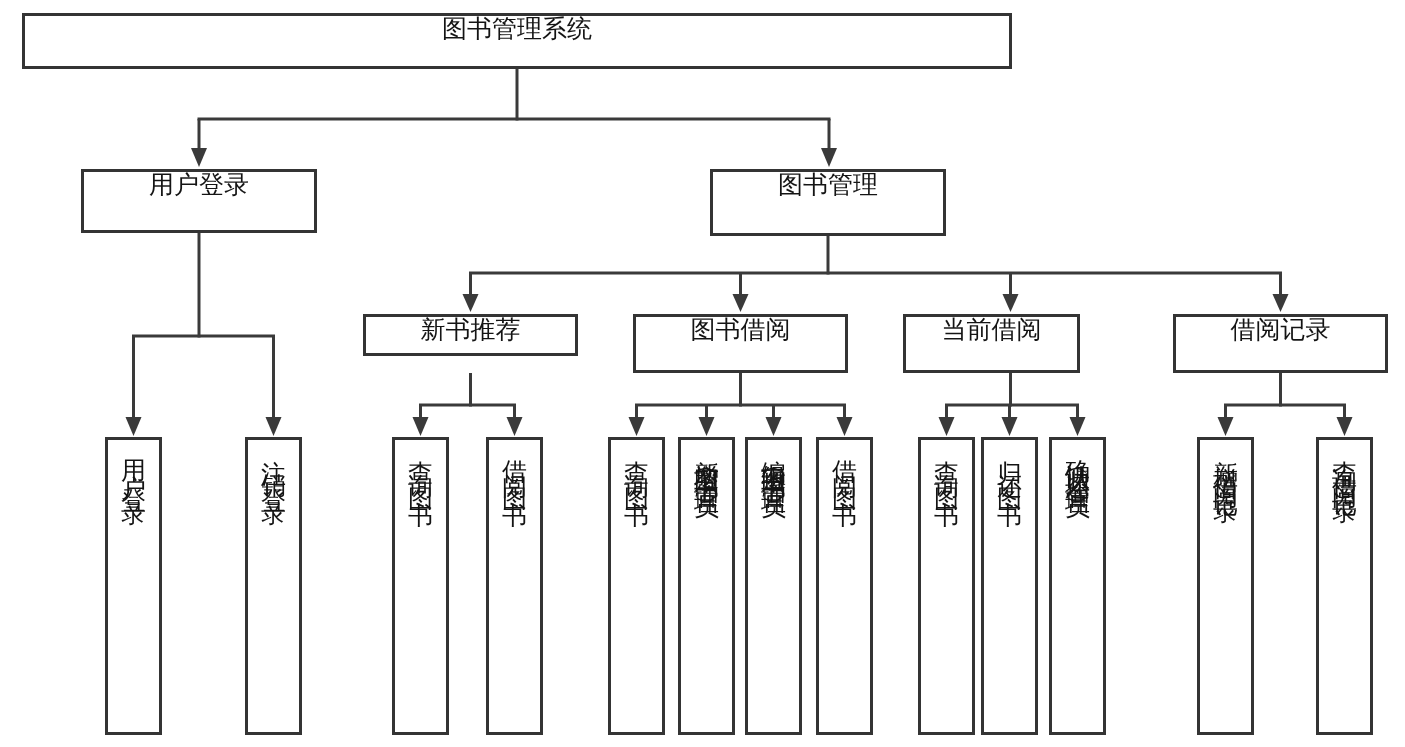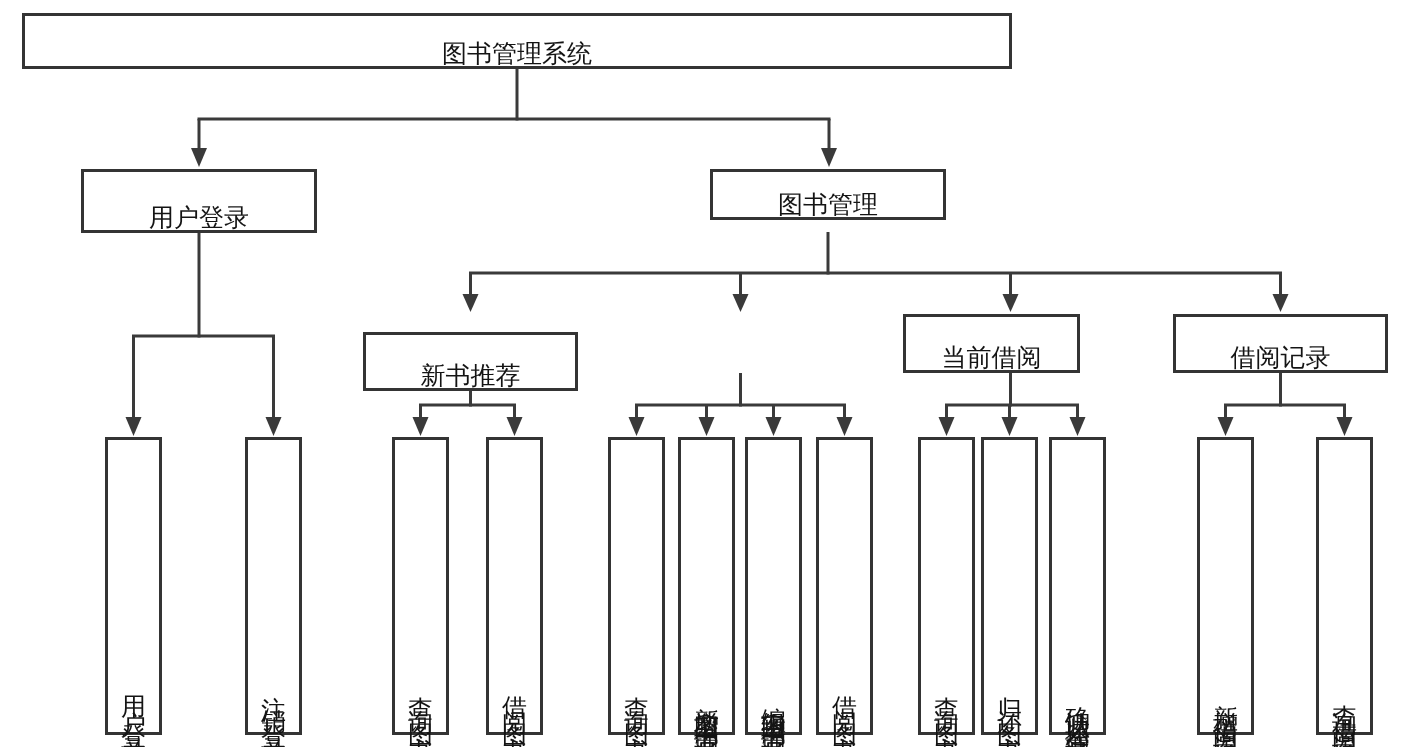--- a/index.html
+++ b/index.html
@@ -15,21 +15,21 @@
     position: absolute;
     left: 0; top: 0;
     width: 1405px; height: 747px;
   }
   .node {
     position: absolute;
     box-sizing: border-box;
     background: #ffffff;
     border: 3px solid #343434;
     display: flex;
-    align-items: flex-end;
+    align-items: flex-start;
     justify-content: center;
     color: #141414;
     font-size: 25px;
     line-height: 1;
     white-space: nowrap;
   }
   .leaf span {
     writing-mode: vertical-rl;
     text-orientation: mixed;
     white-space: normal;
@@ -114,26 +114,29 @@
     <polygon fill="#3a3a3a" stroke="none" points="1336.5,417 1352.5,417 1344.5,436"></polygon>
   </svg>
 
   <div class="node" style="left:22px;top:13px;width:990px;height:56px">
     <span>图书管理系统</span>
   </div>
 
   <div class="node" style="left:81px;top:169px;width:236px;height:64px">
     <span>用户登录</span>
   </div>
-  <div class="node" style="left:710px;top:169px;width:236px;height:51px">
+  <div class="node" style="left:710px;top:169px;width:236px;height:67px">
     <span>图书管理</span>
   </div>
 
-  <div class="node" style="left:363px;top:332px;width:215px;height:59px">
+  <div class="node" style="left:363px;top:314px;width:215px;height:42px">
     <span>新书推荐</span>
+  </div>
+  <div class="node" style="left:633px;top:314px;width:215px;height:59px">
+    <span>图书借阅</span>
   </div>
   <div class="node" style="left:903px;top:314px;width:177px;height:59px">
     <span>当前借阅</span>
   </div>
   <div class="node" style="left:1173px;top:314px;width:215px;height:59px">
     <span>借阅记录</span>
   </div>
 
   <div class="node leaf" style="left:105px;top:437px;width:57px;height:298px">
     <span class="v4">用户登录</span>

